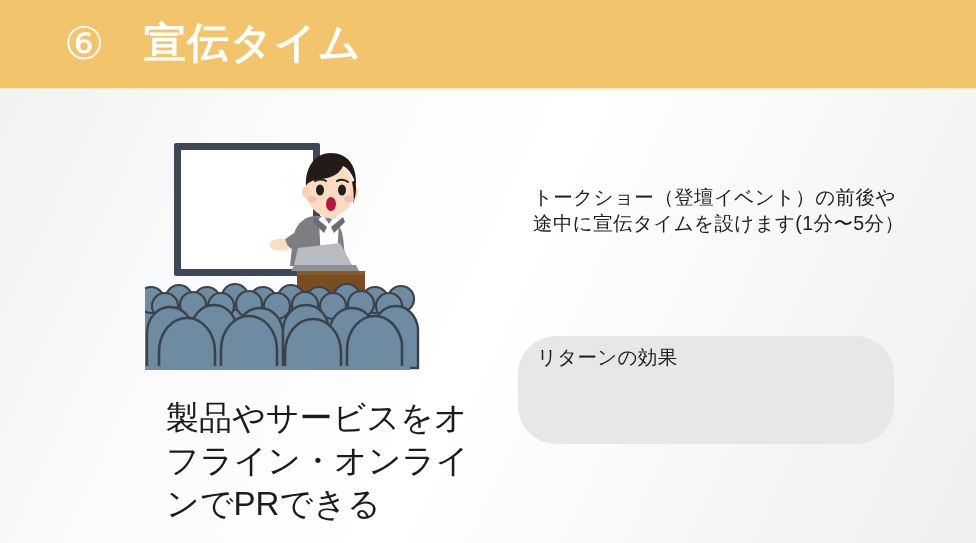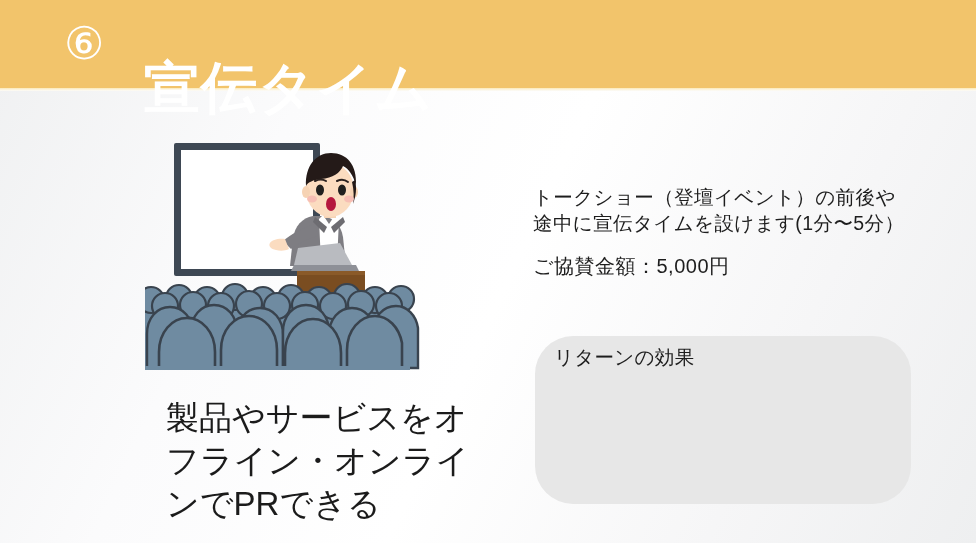--- a/index.html
+++ b/index.html
@@ -45,27 +45,26 @@
     font-size: 45px;
     line-height: 56px;
     color: #ffffff;
     font-weight: 400;
     letter-spacing: 0;
   }
   #header-title {
     position: absolute;
     left: 144px;
     top: 11px;
-    font-size: 56px;
+    font-size: 42px;
     line-height: 64px;
     color: #ffffff;
     font-weight: 700;
     letter-spacing: 1px;
     white-space: nowrap;
-    margin-top: 45px;
   }
 
   
   #illustration {
     position: absolute;
     left: 145px;
     top: 120px;
     width: 280px;
     height: 250px;
   }
@@ -106,24 +105,24 @@
     font-size: 20px;
     line-height: 28px;
     color: #1d1d1d;
     letter-spacing: 0.5px;
     white-space: nowrap;
   }
 
   
   #callout {
     position: absolute;
-    left: 535px;
+    left: 518px;
     top: 336px;
     width: 376px;
-    height: 168px;
+    height: 108px;
     background: #e7e7e7;
     border-radius: 38px;
   }
   #callout-text {
     position: absolute;
     left: 19px;
     top: 8px;
     width: 340px;
     font-size: 19.5px;
     line-height: 27.5px;
@@ -241,21 +240,20 @@
     </svg>
   </div>
 
   <div id="caption">製品やサービスをオフライン・オンラインでPRできる</div>
 
   <div id="body-block">
     <div class="body-line">トークショー（登壇イベント）の前後や</div>
     <div class="body-line">途中に宣伝タイムを設けます(1分〜5分）</div>
   </div>
 
-  <div id="amount-line">ご協賛金額：5,000円</div>
 
   <div id="callout">
     <div id="callout-text">
       <div>リターンの効果</div>
     </div>
   </div>
 
 </div>
 
 </body></html>

